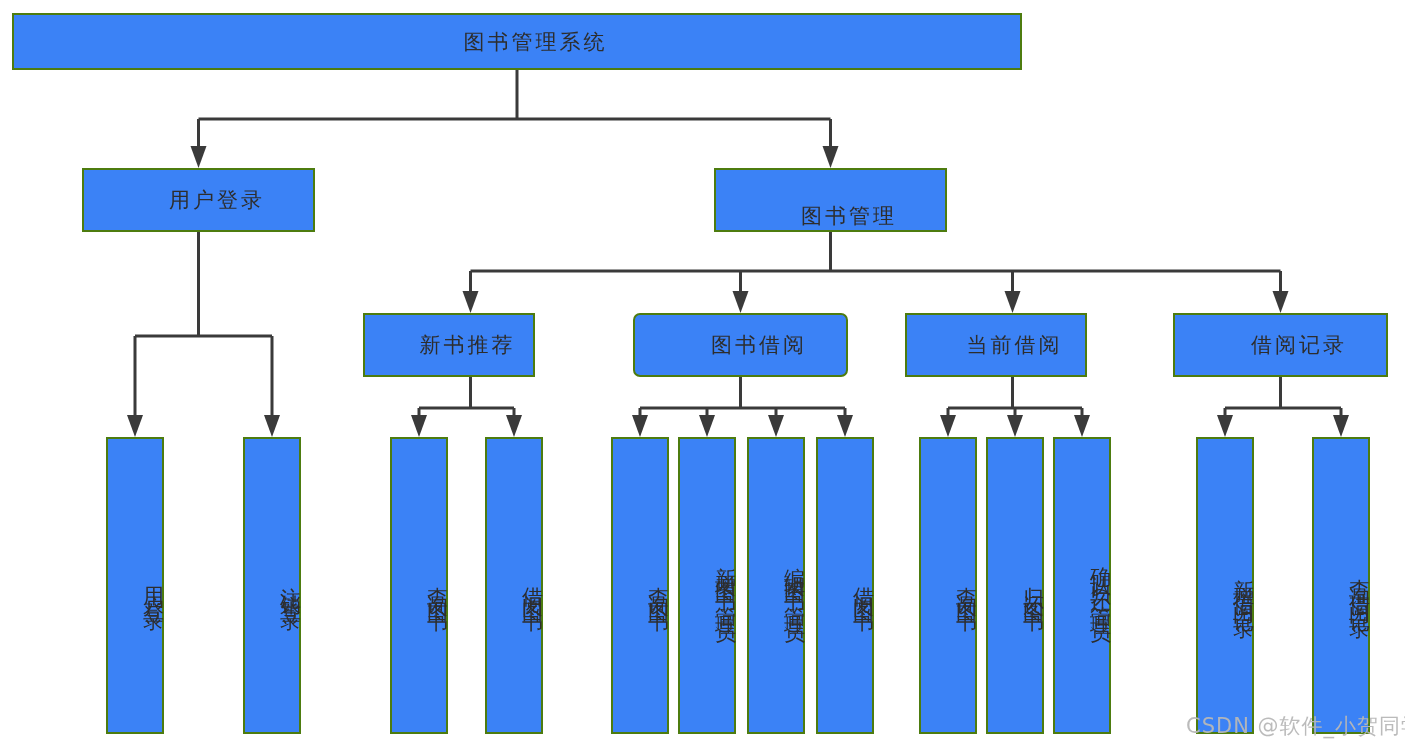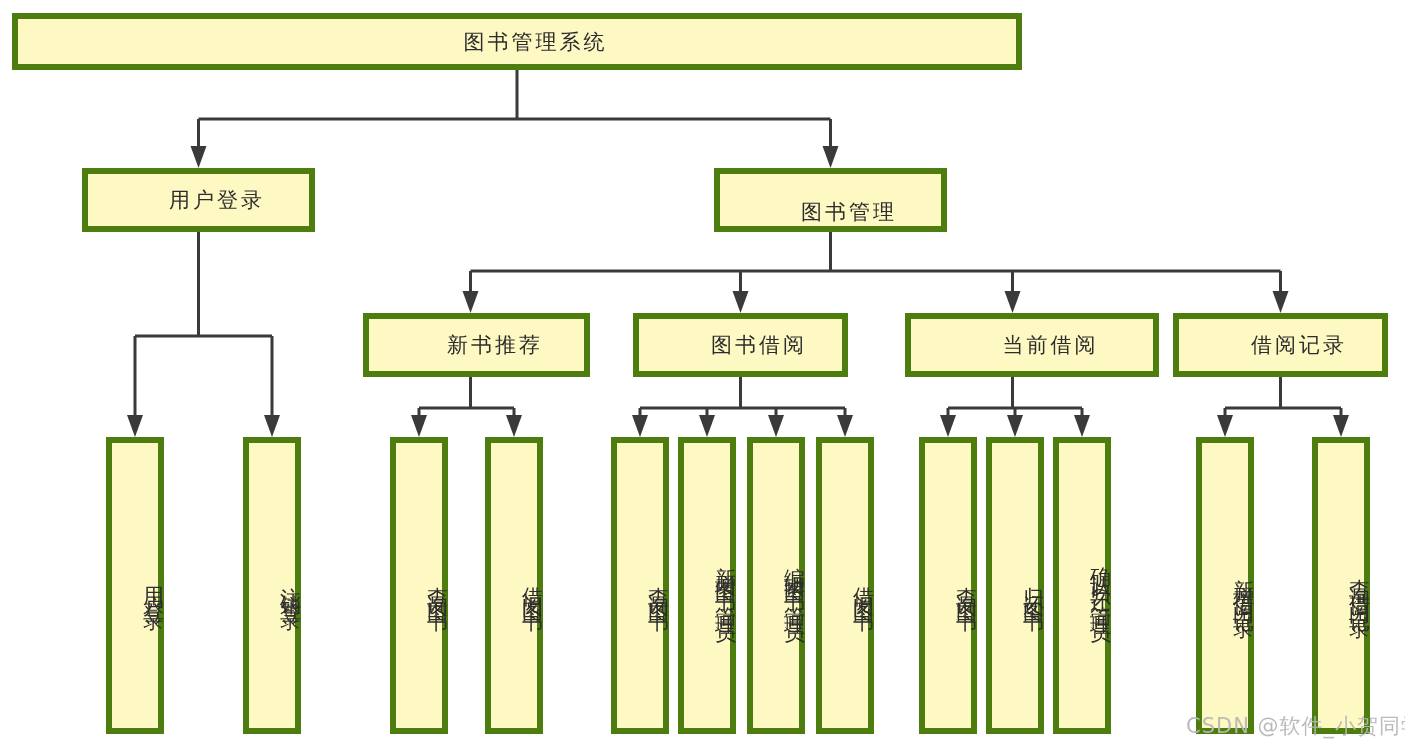--- a/index.html
+++ b/index.html
@@ -9,42 +9,42 @@
     background:#ffffff;
     font-family:"DejaVu Sans","Liberation Sans",sans-serif;
     overflow:hidden;
   }
   .wires{position:absolute;left:0;top:0;z-index:1;}
   .wires path{stroke:#3a3a3a;stroke-width:3;fill:none;}
   .wires polygon{fill:#3a3a3a;stroke:none;}
   .node{
     position:absolute;
     box-sizing:border-box;
-    border:6px solid #4d7c0f;
-    background:#fef9c3;
+    border:2px solid #4d7c0f;
+    background:#3b82f6;
     display:flex;align-items:center;justify-content:center;
     color:#2d2d2d;
     z-index:2;
     padding-left:37px;
   }
   .node.h span{font-size:21px;letter-spacing:3px;white-space:nowrap;}
   .node.v span{
     writing-mode:vertical-rl;
     font-size:21px;letter-spacing:8px;
     white-space:nowrap;
   }
   
   .n-root{left:12px;top:13px;width:1010px;height:57px;}
   
   .n-l2-0{left:82px;top:168px;width:233px;height:64px;}
   .n-l2-1{left:714px;top:168px;width:233px;height:64px;align-items:flex-end;}
   
-  .n-l3-0{left:363px;top:313px;width:227px;height:64px;}
-  .n-l3-1{left:633px;top:313px;width:215px;height:64px;}
-  .n-l3-2{left:905px;top:313px;width:254px;height:64px;text-align:right;}
+  .n-l3-0{left:363px;top:313px;width:172px;height:64px;}
+  .n-l3-1{left:633px;top:313px;width:215px;height:64px;border-radius:7px;}
+  .n-l3-2{left:905px;top:313px;width:182px;height:64px;text-align:right;}
   .n-l3-3{left:1173px;top:313px;width:215px;height:64px;}
   
   .leaf{top:437px;width:58px;height:297px;}
   .n-ul-0{left:106px;} .n-ul-1{left:243px;}
   .n-nb-0{left:390px;} .n-nb-1{left:485px;}
   .n-bb-0{left:611px;} .n-bb-1{left:678px;} .n-bb-2{left:747px;} .n-bb-3{left:816px;}
   .n-cb-0{left:919px;} .n-cb-1{left:986px;} .n-cb-2{left:1053px;}
   .n-br-0{left:1196px;} .n-br-1{left:1312px;}
   .watermark{
     position:absolute;left:1186px;top:712px;z-index:3;

